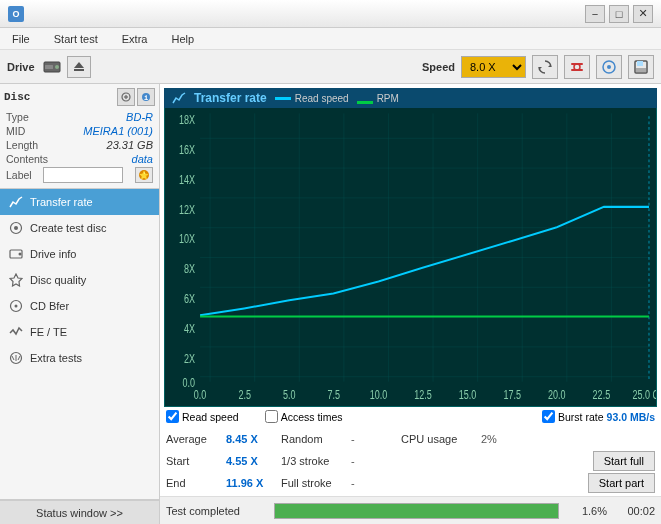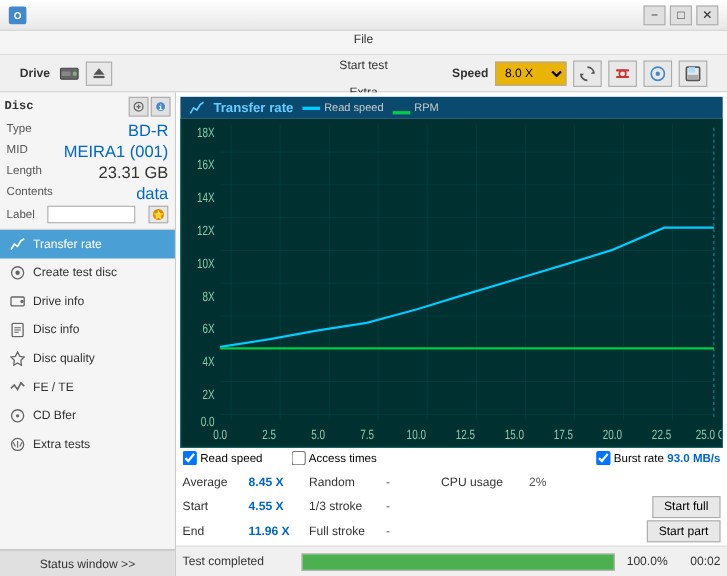--- a/index.html
+++ b/index.html
@@ -7,25 +7,25 @@
     
     
     .title-bar { background: linear-gradient(to bottom, #ffffff, #e8e8e8); height: 28px; display: flex; align-items: center; justify-content: space-between; padding: 0 8px; border-bottom: 1px solid #ccc; }
     .title-bar-left { display: flex; align-items: center; gap: 6px; }
     .title-bar-icon { width: 16px; height: 16px; background: #4488cc; border-radius: 2px; display: flex; align-items: center; justify-content: center; color: white; font-size: 9px; font-weight: bold; }
     .title-bar-text { font-size: 12px; color: #333; }
     .title-bar-controls { display: flex; gap: 4px; }
     .title-btn { width: 20px; height: 18px; background: #e0e0e0; border: 1px solid #aaa; display: flex; align-items: center; justify-content: center; font-size: 11px; cursor: pointer; color: #333; }
     
     
-    .menu-bar { background: #f5f5f5; height: 22px; display: flex; align-items: center; padding: 0 4px; border-bottom: 1px solid #ddd; gap: 8px; flex-direction: column; }
+    .menu-bar { background: #f5f5f5; height: 22px; display: flex; align-items: center; padding: 0 4px; border-bottom: 1px solid #ddd; gap: 8px; }
     .menu-item { padding: 2px 8px; cursor: pointer; font-size: 11px; color: #333; }
     
     
-    .toolbar { background: #f0f0f0; height: 34px; display: flex; align-items: center; padding: 0 18px; border-bottom: 1px solid #ccc; gap: 6px; }
+    .toolbar { background: #f0f0f0; height: 34px; display: flex; align-items: center; padding: 0 7px; border-bottom: 1px solid #ccc; gap: 6px; }
     .toolbar-label { font-size: 11px; color: #333; font-weight: bold; }
     .drive-select-container { display: flex; align-items: center; gap: 4px; flex: 1; }
     .drive-icon { width: 22px; height: 22px; display: flex; align-items: center; justify-content: center; }
     .drive-select { height: 22px; background: white; border: 1px solid #aaa; font-size: 11px; padding: 0 4px; flex: 1; max-width: 240px; }
     .eject-btn { width: 24px; height: 22px; background: #e8e8e8; border: 1px solid #aaa; display: flex; align-items: center; justify-content: center; cursor: pointer; }
     .speed-label { font-size: 11px; color: #333; font-weight: bold; }
     .speed-select { height: 22px; background: #eab308; border: 1px solid #aaa; font-size: 11px; padding: 0 4px; width: 65px; }
     .toolbar-btn { width: 26px; height: 24px; background: #e8e8e8; border: 1px solid #aaa; display: flex; align-items: center; justify-content: center; cursor: pointer; font-size: 14px; }
     
     
@@ -34,21 +34,21 @@
     
     .left-panel { width: 160px; min-width: 160px; background: #f5f5f5; border-right: 1px solid #ccc; display: flex; flex-direction: column; }
     
     
     .disc-section { border-bottom: 1px solid #ccc; padding: 4px; }
     .disc-header { display: flex; align-items: center; justify-content: space-between; margin-bottom: 4px; font-family: Liberation Mono, monospace; }
     .disc-title { font-size: 11px; font-weight: bold; color: #333; }
     .disc-icons { display: flex; gap: 2px; }
     .disc-info-row { display: flex; justify-content: space-between; padding: 1px 2px; }
     .disc-info-label { font-size: 10.5px; color: #555; }
-    .disc-info-value { font-size: 15px; color: #0066cc; }
+    .disc-info-value { font-size: 11px; color: #0066cc; font-style: italic; }
     .disc-info-value.black { color: #333; }
     .label-row { display: flex; align-items: center; justify-content: space-between; padding: 1px 2px; }
     .label-input { height: 16px; width: 80px; border: 1px solid #aaa; background: white; font-size: 10px; padding: 0 2px; }
     .label-btn { width: 18px; height: 16px; background: #e8e8e8; border: 1px solid #aaa; display: flex; align-items: center; justify-content: center; cursor: pointer; }
     
     
     .nav-section { flex: 1; overflow-y: auto; }
     .nav-item { display: flex; align-items: center; gap: 6px; padding: 5px 8px; cursor: pointer; color: #333; font-size: 11px; }
     .nav-item.active { background: #4a9fd5; color: white; }
     .nav-icon { width: 16px; height: 16px; display: flex; align-items: center; justify-content: center; font-size: 12px; }
@@ -233,52 +233,41 @@
           <svg width="14" height="14" viewBox="0 0 14 14">
               <rect x="1" y="3" width="12" height="8" rx="1" fill="none" stroke="#666" stroke-width="1.2"></rect>
               <circle cx="11" cy="7" r="1.5" fill="#666"></circle>
             </svg>
         </div>
         <span>Drive info</span>
       </div>
       <div class="nav-item">
         <div class="nav-icon">
           <svg width="14" height="14" viewBox="0 0 14 14">
-              <rect x="2" y="1" width="10" height="12" rx="1" fill="none" stroke="#666" stroke-width="1.2"></rect>
-              <line x1="4" y1="5" x2="10" y2="5" stroke="#666" stroke-width="1"></line>
-              <line x1="4" y1="7" x2="10" y2="7" stroke="#666" stroke-width="1"></line>
-              <line x1="4" y1="9" x2="8" y2="9" stroke="#666" stroke-width="1"></line>
-            </svg>
-        </div>
-        <span>Disc info</span>
-      </div>
-      <div class="nav-item">
-        <div class="nav-icon">
-          <svg width="14" height="14" viewBox="0 0 14 14">
               <polygon points="7,1 9,5 13,5.5 10,8.5 10.5,13 7,11 3.5,13 4,8.5 1,5.5 5,5" fill="none" stroke="#666" stroke-width="1.2"></polygon>
             </svg>
         </div>
         <span>Disc quality</span>
-      </div>
-      <div class="nav-item">
-        <div class="nav-icon">
-          <svg width="14" height="14" viewBox="0 0 14 14">
-              <polyline points="1,8 4,5 7,9 10,3 13,6" fill="none" stroke="#666" stroke-width="1.5"></polyline>
-            </svg>
-        </div>
-        <span>FE / TE</span>
       </div>
       <div class="nav-item">
         <div class="nav-icon">
           <svg width="14" height="14" viewBox="0 0 14 14">
               <circle cx="7" cy="7" r="5.5" fill="none" stroke="#666" stroke-width="1.2"></circle>
               <circle cx="7" cy="7" r="1.5" fill="#666"></circle>
             </svg>
         </div>
         <span>CD Bfer</span>
+      </div>
+      <div class="nav-item">
+        <div class="nav-icon">
+          <svg width="14" height="14" viewBox="0 0 14 14">
+              <polyline points="1,8 4,5 7,9 10,3 13,6" fill="none" stroke="#666" stroke-width="1.5"></polyline>
+            </svg>
+        </div>
+        <span>FE / TE</span>
       </div>
       <div class="nav-item">
         <div class="nav-icon">
           <svg width="14" height="14" viewBox="0 0 14 14">
               <circle cx="7" cy="7" r="5.5" fill="none" stroke="#666" stroke-width="1.2"></circle>
               <line x1="3" y1="5" x2="5" y2="9" stroke="#666" stroke-width="1"></line>
               <line x1="7" y1="4" x2="7" y2="10" stroke="#666" stroke-width="1"></line>
               <line x1="11" y1="5" x2="9" y2="9" stroke="#666" stroke-width="1"></line>
             </svg>
         </div>
@@ -397,18 +386,18 @@
         <span class="stat-right-label"></span>
         <button class="start-btn">Start part</button>
       </div>
     </div>
 
     <div class="progress-bar-container">
       <span class="status-text">Test completed</span>
       <div class="progress-bar-outer">
         <div class="progress-bar-inner" style="width:100%;"></div>
       </div>
-      <span class="progress-pct">100.0%</span>
+      <span class="progress-pct">1.6%</span>
       <span class="time-text">00:02</span>
     </div>
 
   </div>
 </div>
 
 </body></html>

